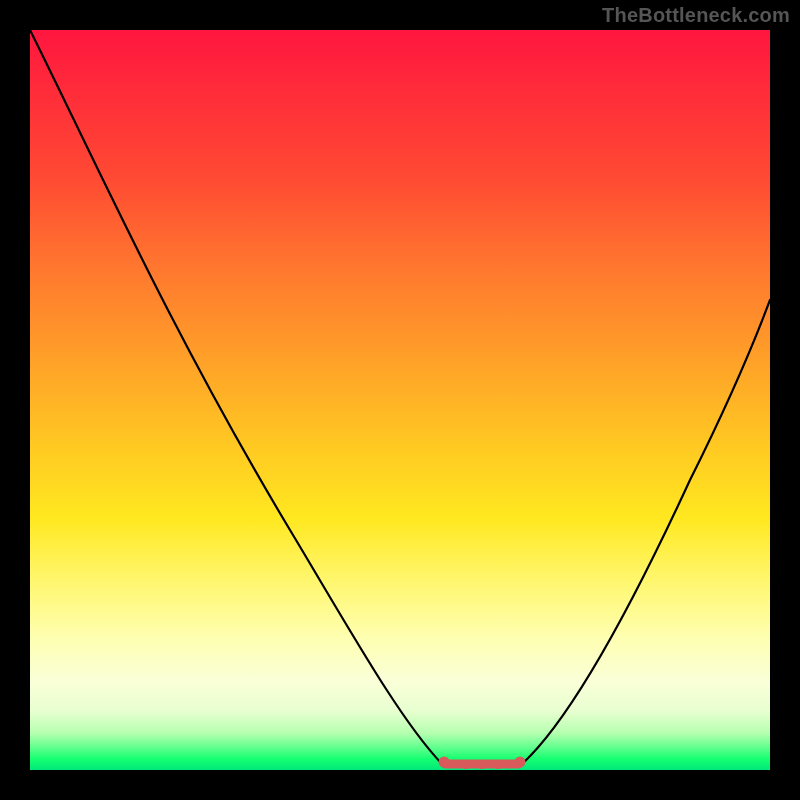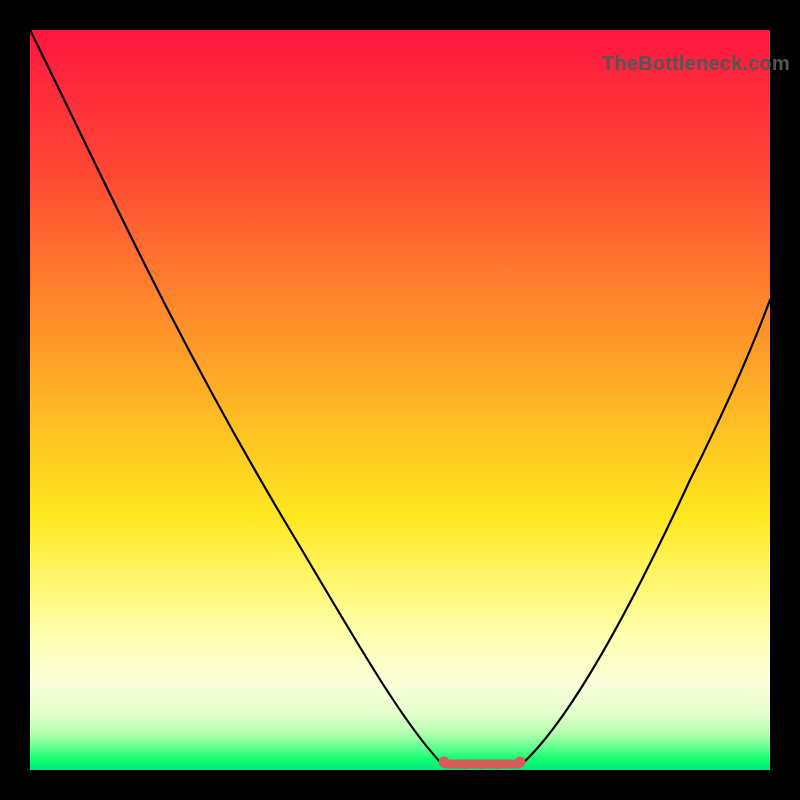--- a/index.html
+++ b/index.html
@@ -19,21 +19,20 @@
   }
   .watermark {
     position: absolute;
     top: 4px;
     right: 10px;
     color: #555;
     font-size: 20px;
     font-weight: 600;
     letter-spacing: 0.2px;
     z-index: 5;
-    margin-top: 48px;
   }
   .plot {
     position: absolute;
     left: 30px;
     top: 30px;
     width: 740px;
     height: 740px;
   }
   .gradient {
     position: absolute;

